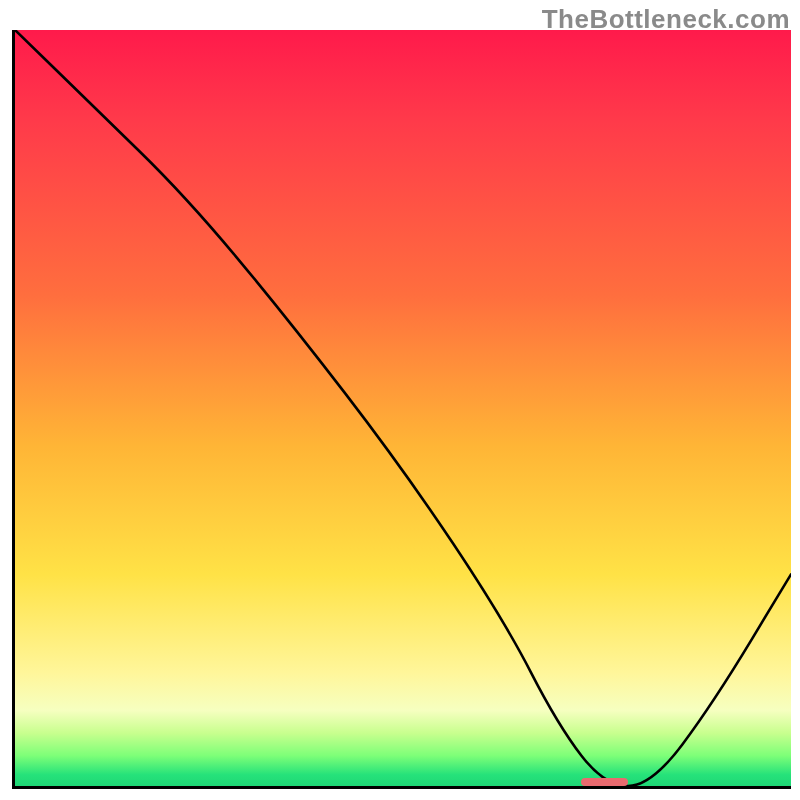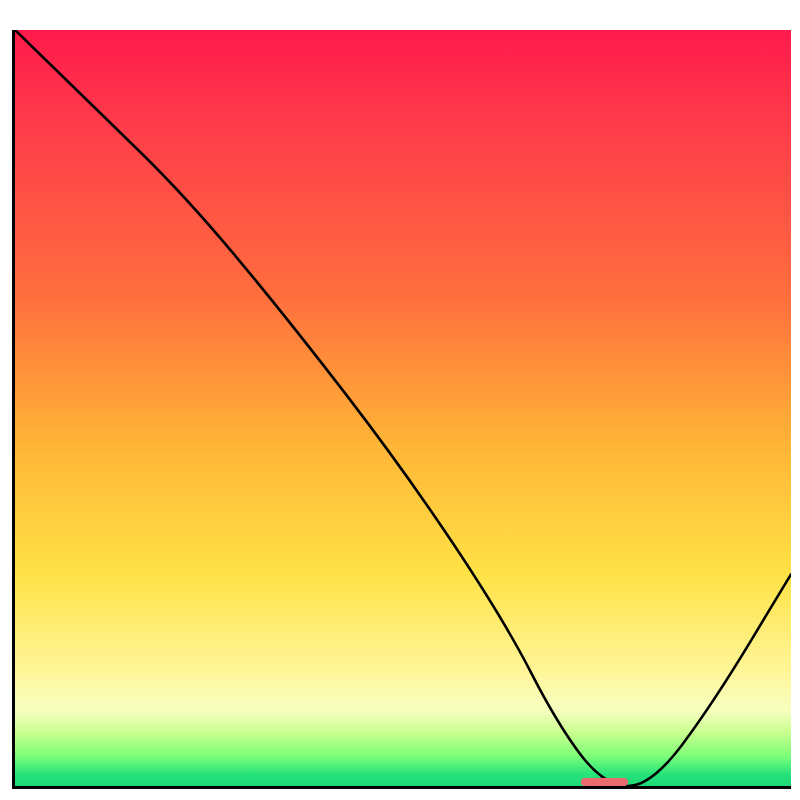--- a/index.html
+++ b/index.html
@@ -71,20 +71,21 @@
     border-radius: 4px;
     background: #e96a6f;
     z-index: 3;
   }
 </style>
 </head>
 <body>
 
 <div class="stage">
 
+  <div class="watermark">TheBottleneck.com</div>
 
   <div class="plot-area">
     <div class="gradient"></div>
 
     <svg class="curve" viewBox="0 0 776 756" preserveAspectRatio="none">
       <path id="curve-path" fill="none" stroke="#000" stroke-width="2.6" stroke-linecap="round" stroke-linejoin="round" d="M 0,0 Q 0,0 38.800000000000004,37.80000000000001 Q 77.60000000000001,75.60000000000002 124.16,120.95999999999998 Q 170.72,166.31999999999994 221.15999999999997,226.79999999999998 Q 271.59999999999997,287.28000000000003 329.79999999999995,362.88 Q 388,438.48 438.44,514.08 Q 488.88,589.6800000000001 516.04,642.6 Q 543.1999999999999,695.52 566.48,725.76 Q 589.76,756 613.04,756 Q 636.3199999999999,756 667.3599999999999,714.4200000000001 Q 698.4,672.84 737.2,608.5799999999999 T 776,544.3199999999999"></path>
     </svg>
 
     <div id="optimal" class="optimal-marker" style="left: 566.48px; width: 46.56px; bottom: 0px; background: rgb(233, 106, 111);"></div>
   </div>

